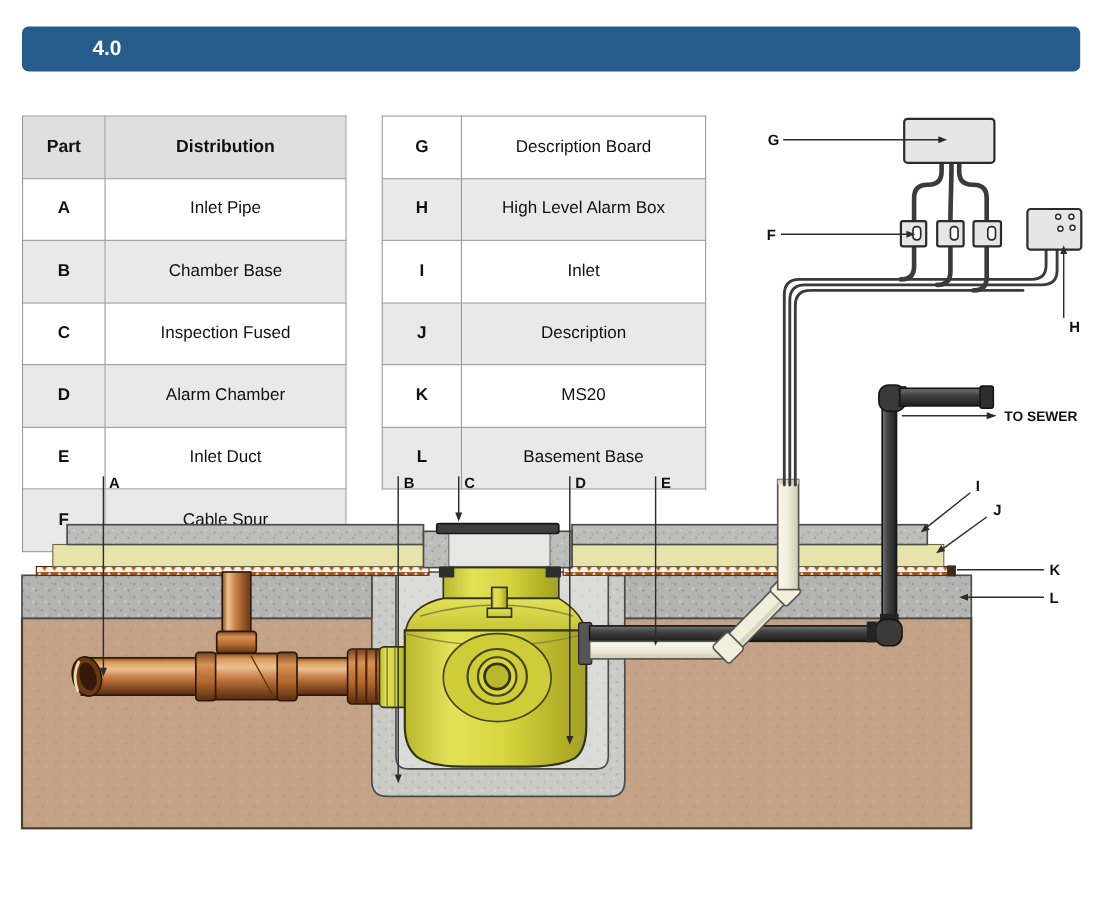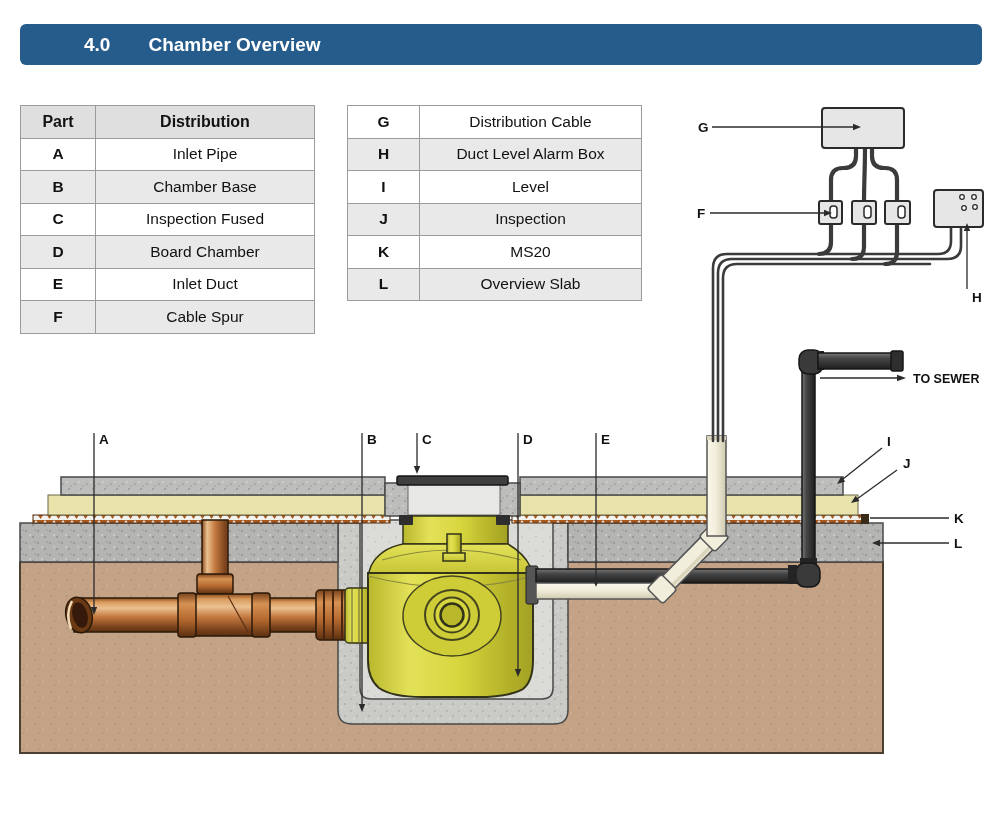--- a/index.html
+++ b/index.html
@@ -1,42 +1,41 @@
 <!DOCTYPE html>
 <html><head>
 <meta charset="utf-8">
 <style>
   html,body{margin:0;padding:0;background:#fff;}
   .page{position:relative;width:1000px;height:826px;background:#ffffff;overflow:hidden;
         font-family:"Liberation Sans", sans-serif;}
   .header-bar{position:absolute;left:20px;top:24px;width:962px;height:41px;background:#265C8B;
-        border-radius:6px;display:flex;align-items:center;color:#fff;font-weight:bold;font-size:19px;}
+        border-radius:6px;display:flex;align-items:center;color:#fff;font-weight:bold;font-size:19px;justify-content:space-between;}
   .sec-num{margin-left:64px;}
   .sec-title{margin-left:38px;}
   table.legend{position:absolute;border-collapse:collapse;table-layout:fixed;background:#fff;
         font-size:15.5px;color:#111;}
   table.legend td, table.legend th{border:1px solid #9b9b9b;text-align:center;vertical-align:middle;
-        padding:0;height:31.5px;overflow:hidden;white-space:nowrap;}
+        padding:12px;height:31.5px;overflow:hidden;white-space:nowrap;}
   table.legend th{background:#DFDFDF;font-weight:bold;font-size:16px;}
   table.legend tr.alt td{background:#E9E9E9;}
   td.part{font-weight:bold;}
   #tbl-left{left:20px;top:105px;width:294px;}
   #tbl-right{left:347px;top:105px;width:294px;}
   .diagram-svg{position:absolute;left:0;top:0;}
   svg text{font-family:"Liberation Sans", sans-serif;font-weight:bold;font-size:13.5px;fill:#111;}
   svg text.sewer{font-size:12.5px;}
 </style>
 </head>
 <body>
 
 <div class="page">
 
   <div class="header-bar">
     <span class="sec-num">4.0</span>
-    <span class="sec-title">Chamber Overview</span>
   </div>
 
   <table class="legend" id="tbl-left">
     <colgroup>
         <col style="width:75px">
         <col style="width:219px">
       </colgroup>
     <tbody>
         <tr>
       <th>Part</th>
@@ -49,62 +48,62 @@
     <tr class="alt">
           <td class="part">B</td>
           <td>Chamber Base</td>
         </tr>
     <tr>
           <td class="part">C</td>
           <td>Inspection Fused</td>
         </tr>
     <tr class="alt">
           <td class="part">D</td>
-          <td>Board Chamber</td>
+          <td>Alarm Chamber</td>
         </tr>
     <tr>
           <td class="part">E</td>
           <td>Inlet Duct</td>
         </tr>
     <tr class="alt">
           <td class="part">F</td>
           <td>Cable Spur</td>
         </tr>
   </tbody>
     </table>
 
   <table class="legend" id="tbl-right">
     <colgroup>
         <col style="width:72px">
         <col style="width:222px">
       </colgroup>
     <tbody>
         <tr>
           <td class="part">G</td>
-          <td>Distribution Cable</td>
+          <td>Description Board</td>
         </tr>
     <tr class="alt">
           <td class="part">H</td>
-          <td>Duct Level Alarm Box</td>
+          <td>High Level Alarm Box</td>
         </tr>
     <tr>
           <td class="part">I</td>
-          <td>Level</td>
+          <td>Inlet</td>
         </tr>
     <tr class="alt">
           <td class="part">J</td>
-          <td>Inspection</td>
+          <td>Description</td>
         </tr>
     <tr>
           <td class="part">K</td>
           <td>MS20</td>
         </tr>
     <tr class="alt">
           <td class="part">L</td>
-          <td>Overview Slab</td>
+          <td>Basement Base</td>
         </tr>
   </tbody>
     </table>
 
   <svg class="diagram-svg" width="1000" height="826" viewBox="0 0 1000 826">
     <defs>
       <pattern id="concA" width="12" height="12" patternUnits="userSpaceOnUse">
         <rect width="12" height="12" fill="#B4B4B2"></rect>
         <circle cx="2" cy="3" r="1.2" fill="#9a9a98"></circle>
           <circle cx="9" cy="9" r="1" fill="#8f8f8d"></circle>

